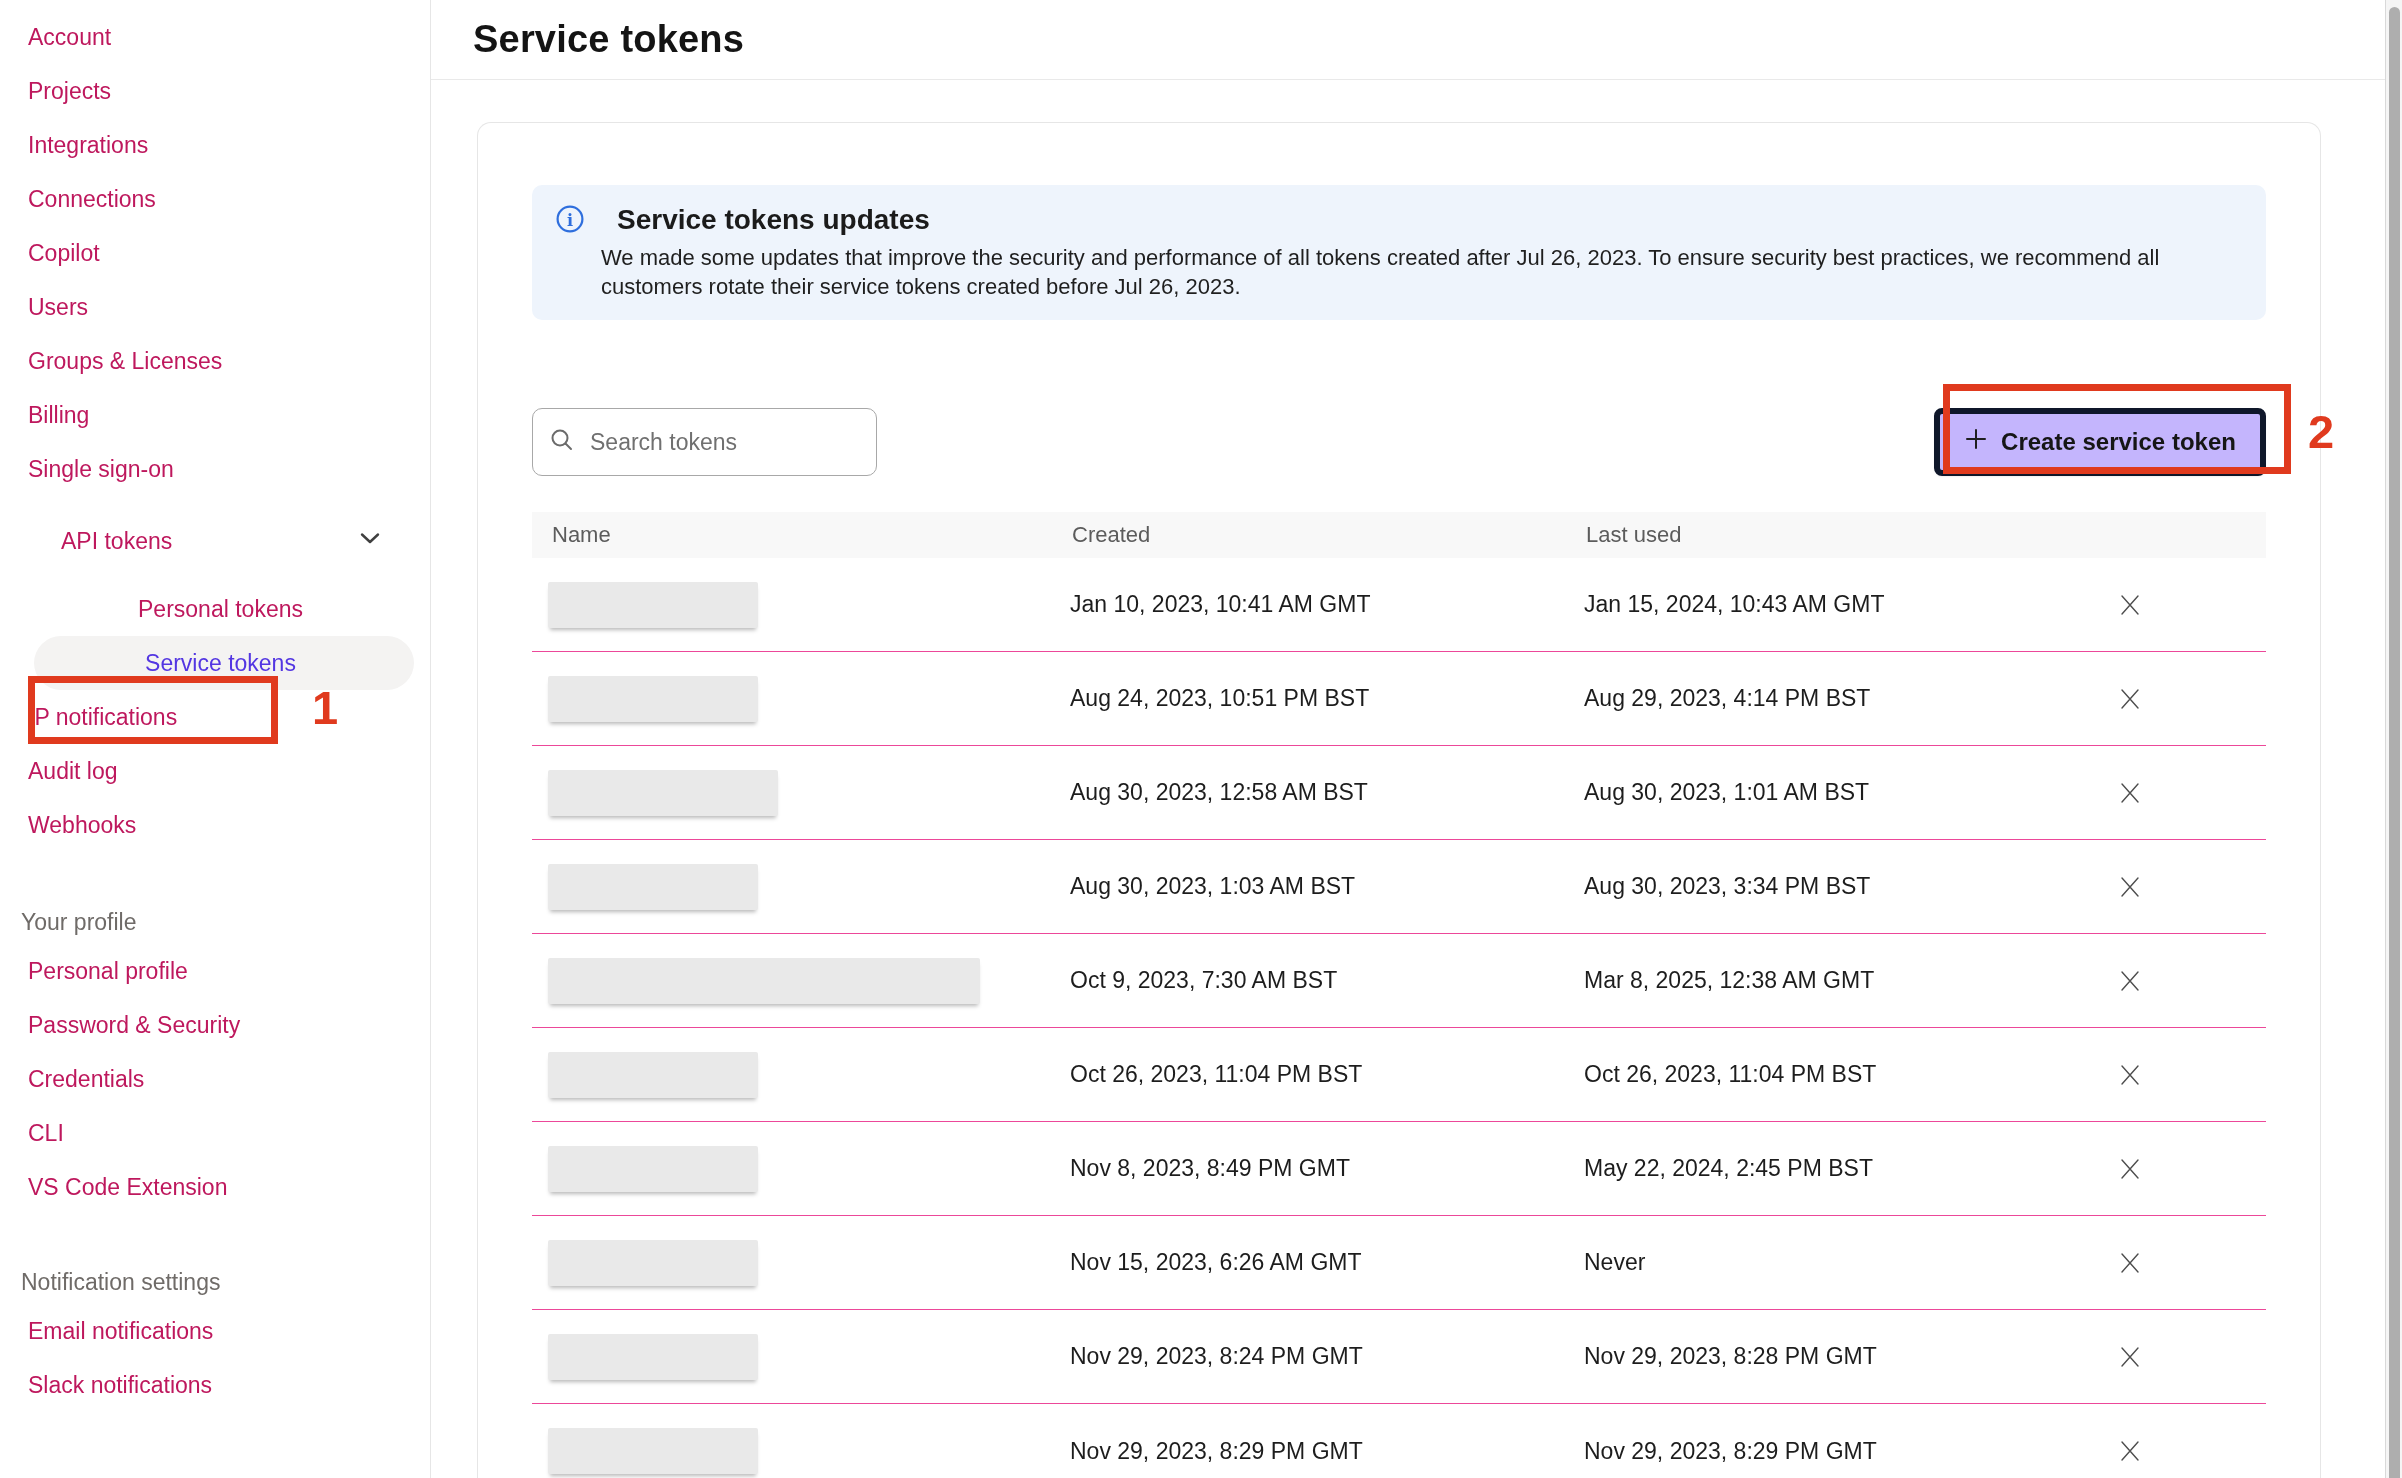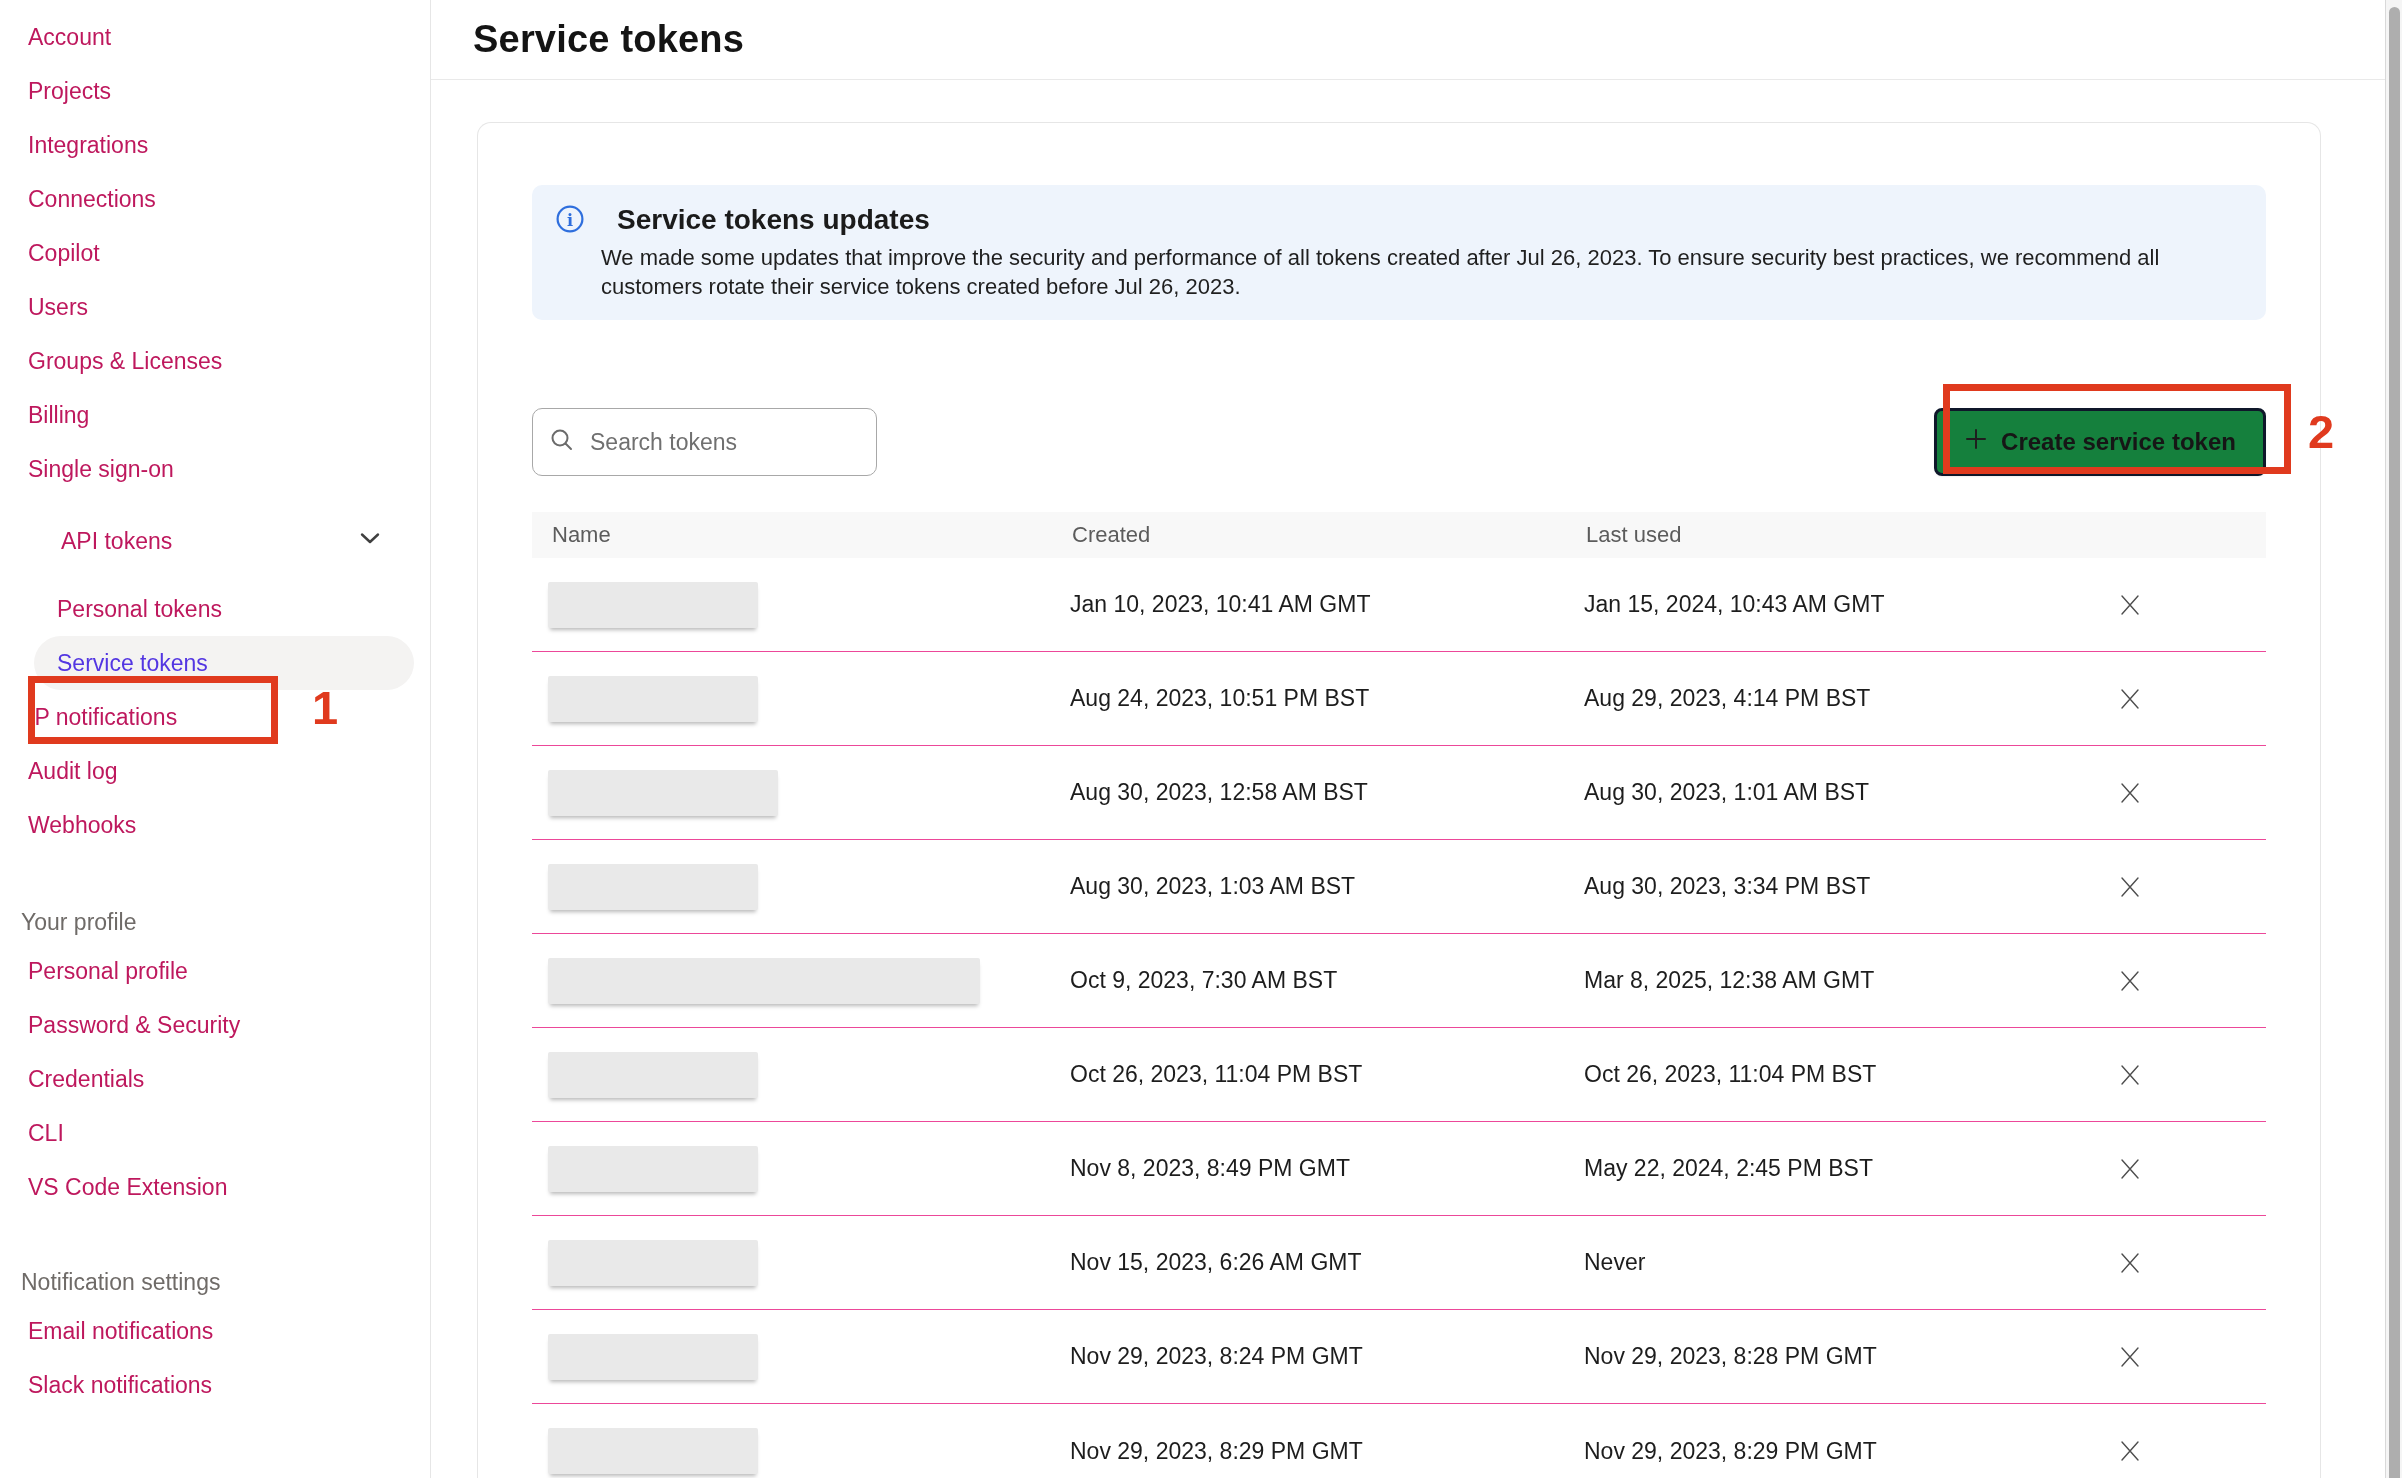--- a/index.html
+++ b/index.html
@@ -28,21 +28,21 @@
   .section-label{
     height:44px;display:flex;align-items:center;
     padding-left:21px;color:#6f6b68;font-size:23px;font-weight:500;
   }
   .nav-item{
     height:54px;display:flex;align-items:center;
     padding-left:28px;padding-right:46px;
     font-size:23px;font-weight:500;color:#be185d;
     cursor:pointer;position:relative;
   }
-  .nav-item.sub{padding-left:57px;}
+  .nav-item.sub{padding-left:57px;justify-content:center;}
   .nav-item.expander{justify-content:space-between;margin-left:33px;}
   .nav-item.active{color:var(--accent);}
   .nav-item.active .pill{
     position:absolute;left:34px;right:16px;top:0;bottom:0;
     background:#f4f3f2;border-radius:27px;z-index:-1;
   }
   .nav-item span{position:relative;z-index:1;}
   .gap18{margin-top:18px;}
   .gap14{margin-top:14px;}
   .gap48{margin-top:48px;}
@@ -84,22 +84,22 @@
   .search-box{
     width:345px;height:68px;border:1.5px solid #a8a8a8;border-radius:10px;
     display:flex;align-items:center;padding:0 16px;gap:13px;background:#fff;
   }
   .search-box input{
     border:none;outline:none;font-size:23px;color:#333;flex:1;min-width:0;
     font-family:"Liberation Sans", sans-serif;background:transparent;
   }
   .search-box input::placeholder{color:#707070;}
   .create-btn{
-    width:332px;height:68px;border:3px solid #0f172a;border-radius:8px;
-    background:#15803d;display:flex;align-items:center;justify-content:center;gap:13px;
+    width:332px;height:68px;border:6px solid #0f172a;border-radius:8px;
+    background:#c4b5fd;display:flex;align-items:center;justify-content:center;gap:13px;
     font-size:24px;font-weight:600;color:#161616;cursor:pointer;
     box-shadow:0 1px 2px rgba(0,0,0,.06);
     font-family:"Liberation Sans", sans-serif;
     text-align:center;
   }
 
   
   .token-table{margin-top:36px;}
   .thead,.trow{
     display:grid;grid-template-columns:538px 514px 410px 1fr;align-items:center;

